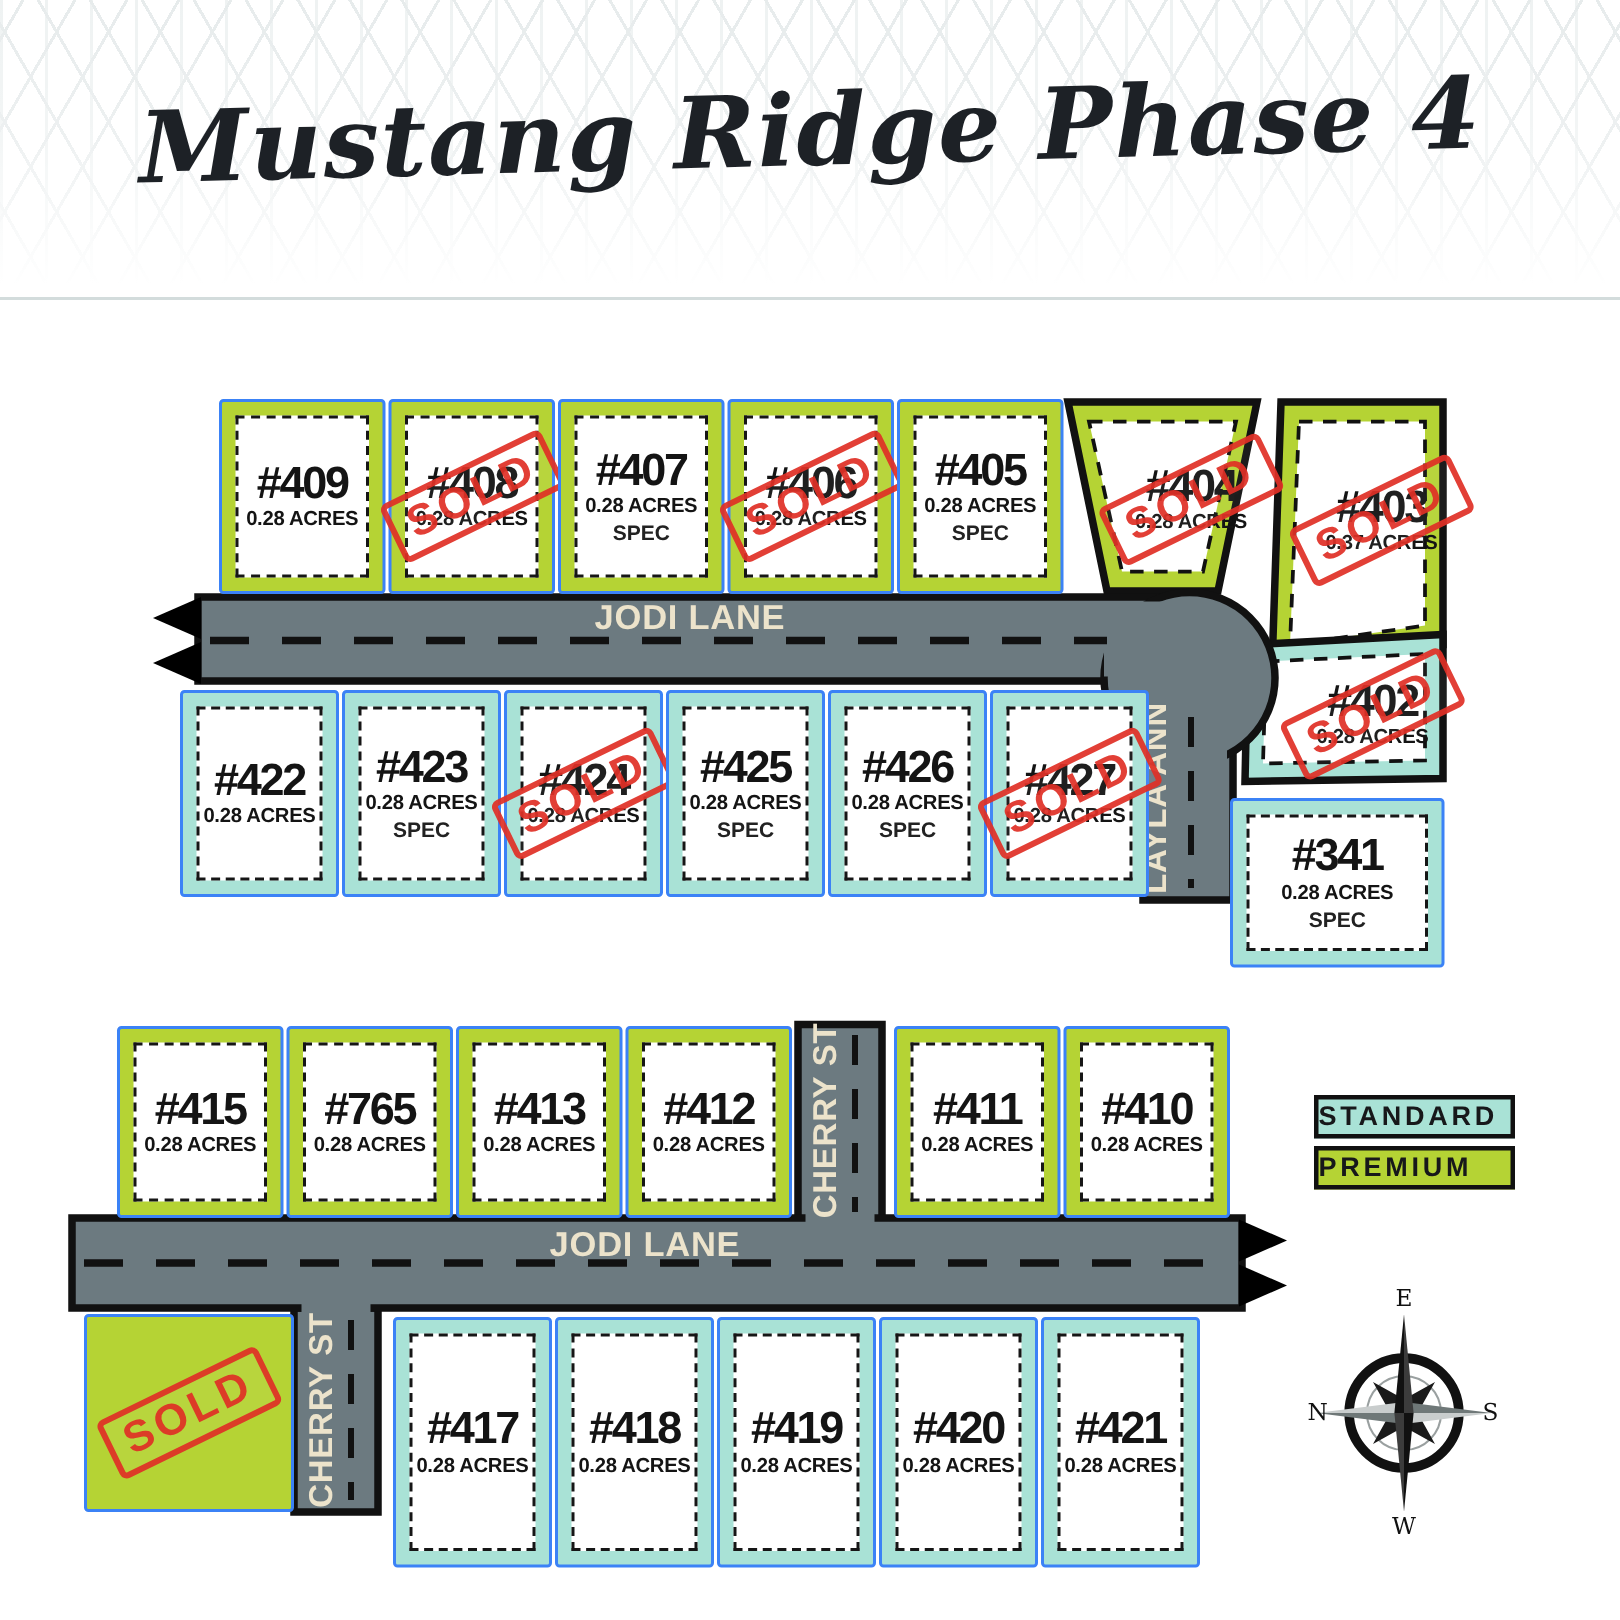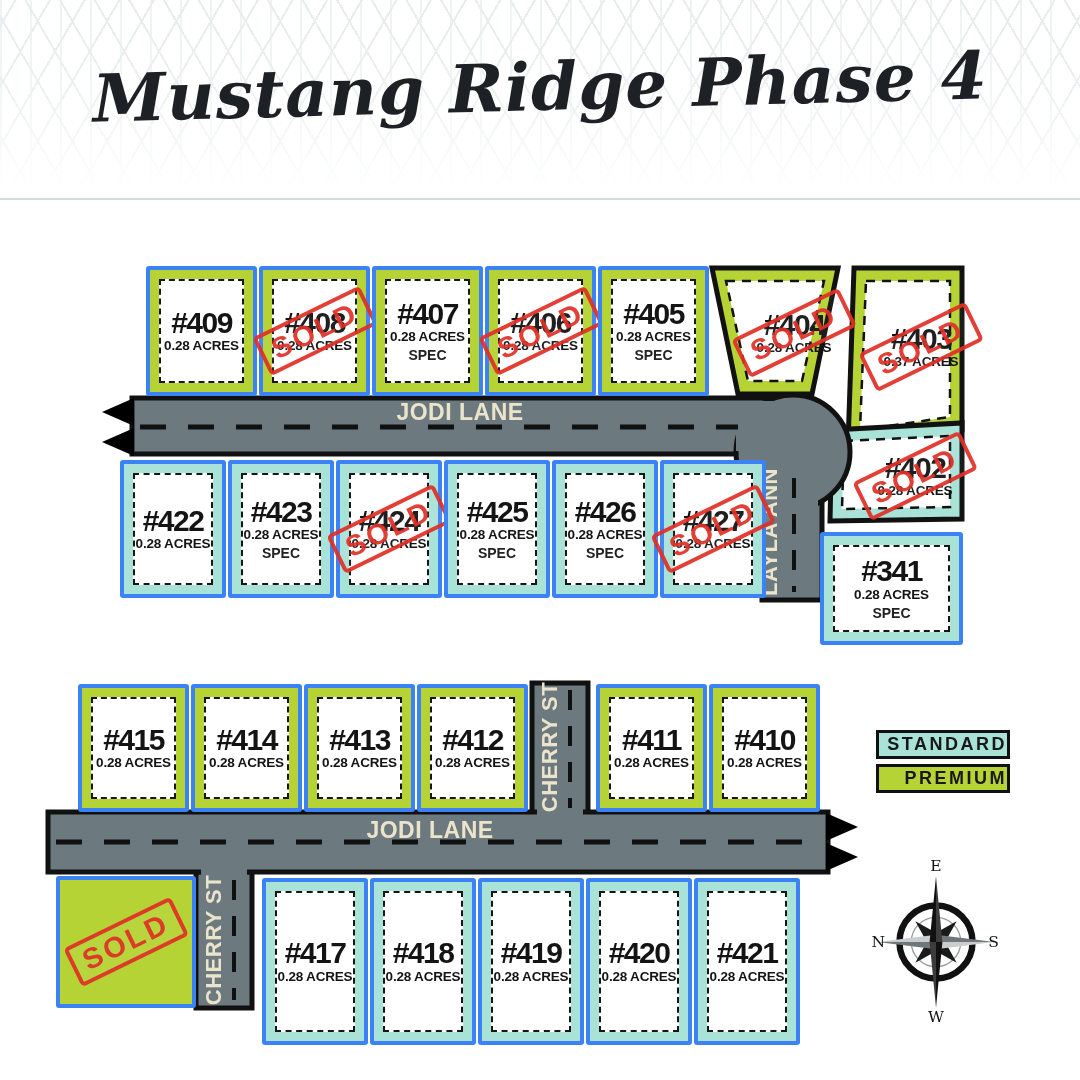--- a/index.html
+++ b/index.html
@@ -13,21 +13,21 @@
       repeating-linear-gradient(-60deg, #dfe5e6 0 2px, transparent 2px 30px),
       repeating-linear-gradient(90deg,  #e9eeee 0 2px, transparent 2px 30px);
     border-bottom:2px solid #d3dcdc;}
   .title{position:absolute;left:0;top:48px;width:100%;text-align:center;
     font-family:"DejaVu Serif",serif;font-style:italic;font-weight:700;
     font-size:66px;color:#1d2126;transform:rotate(-1.5deg);letter-spacing:1px;}
   
   .stage{position:absolute;inset:0;}
   svg.roads{position:absolute;left:0;top:0;z-index:1;pointer-events:none;}
   
-  .lot{position:absolute;z-index:2;border:4px solid #3b82f6;box-sizing:border-box;border-radius:3px;}
+  .lot{position:absolute;z-index:2;border:2px solid #3b82f6;box-sizing:border-box;border-radius:3px;}
   .lot.premium{background:var(--premium,#b5d334);}
   .lot.standard{background:var(--standard,#a9e2d6);}
   .lot-inner{position:absolute;inset:9px;background:#fff;border:2.5px dashed #161616;
     display:flex;flex-direction:column;align-items:center;justify-content:center;text-align:center;}
   .lot-float{position:absolute;z-index:3;display:flex;flex-direction:column;align-items:center;
     justify-content:center;text-align:center;margin-left:21px;}
   .num{font-weight:bold;font-size:30px;letter-spacing:-1.5px;color:#141414;line-height:1.05;}
   .acres{font-weight:bold;font-size:13.5px;letter-spacing:-.2px;color:#141414;line-height:1.25;}
   .tag{font-weight:bold;font-size:14px;color:#222;line-height:1.3;}
   .stamp{position:absolute;left:50%;top:50%;
@@ -36,21 +36,21 @@
     font-weight:bold;font-size:29px;letter-spacing:3px;padding:1px 9px;border-radius:5px;
     opacity:.93;background:rgba(255,255,255,.05);z-index:6;white-space:nowrap;}
   
   .street-label{position:absolute;z-index:2;color:var(--street_label,#ece3cb);
     font-weight:bold;font-size:23px;letter-spacing:.5px;white-space:nowrap;
     transform:translate(-50%,-50%);}
   .street-label.vert{transform:translate(-50%,-50%) rotate(-90deg);font-size:22px;}
   
   .legend{position:absolute;left:876px;top:730px;z-index:2;display:flex;flex-direction:column;gap:5px;}
   .legend-item{width:134px;height:29px;border:3px solid #111;box-sizing:border-box;
-    display:flex;align-items:center;justify-content:flex-end;
+    display:flex;align-items:center;justify-content:flex-start;
     font-weight:bold;font-size:18px;letter-spacing:2.5px;color:#17181a;}
   .legend-item.standard{background:var(--standard,#a9e2d6);}
   .legend-item.premium{background:var(--premium,#b5d334);}
   
   .compass{position:absolute;left:872px;top:854px;z-index:2;}
   .compass text{font-family:"DejaVu Serif",serif;font-size:17px;fill:#111;}
 </style>
 </head>
 <body>
 
@@ -226,21 +226,21 @@
         <div class="stamp">SOLD</div>
       </div>
       <div class="lot premium" style="left: 78px; top: 684px; width: 111px; height: 128px;">
         <div class="lot-inner">
           <div class="num">#415</div>
           <div class="acres">0.28 ACRES</div>
         </div>
       </div>
       <div class="lot premium" style="left: 191px; top: 684px; width: 111px; height: 128px;">
         <div class="lot-inner">
-          <div class="num">#414</div>
+          <div class="num">#765</div>
           <div class="acres">0.28 ACRES</div>
         </div>
       </div>
       <div class="lot premium" style="left: 304px; top: 684px; width: 111px; height: 128px;">
         <div class="lot-inner">
           <div class="num">#413</div>
           <div class="acres">0.28 ACRES</div>
         </div>
       </div>
       <div class="lot premium" style="left: 417px; top: 684px; width: 111px; height: 128px;">

